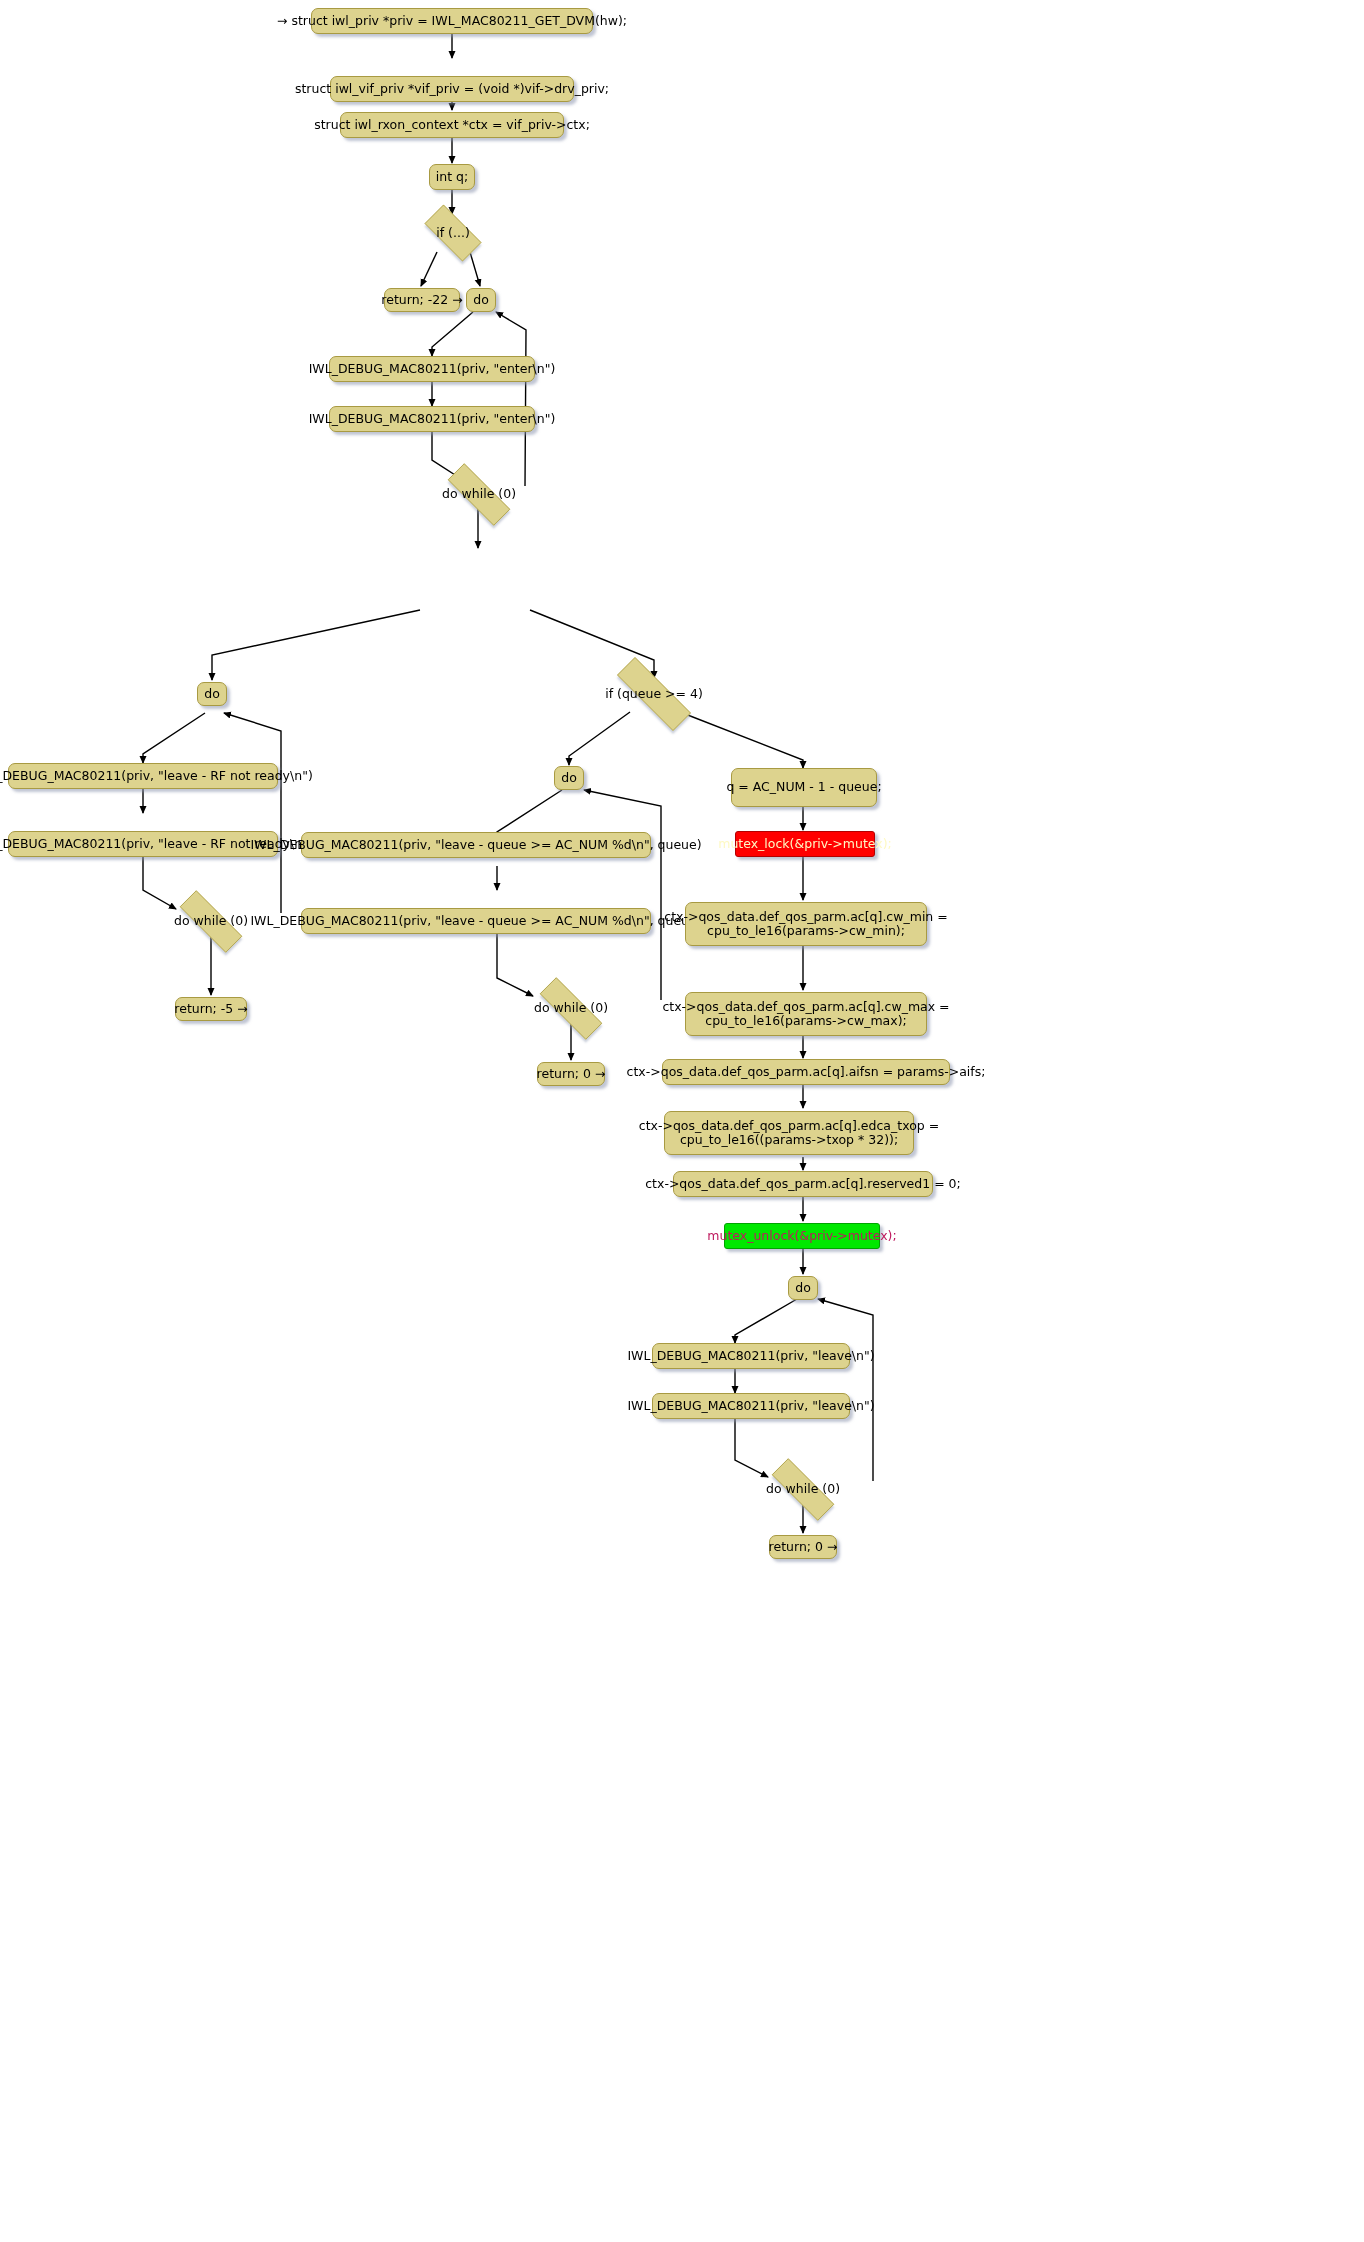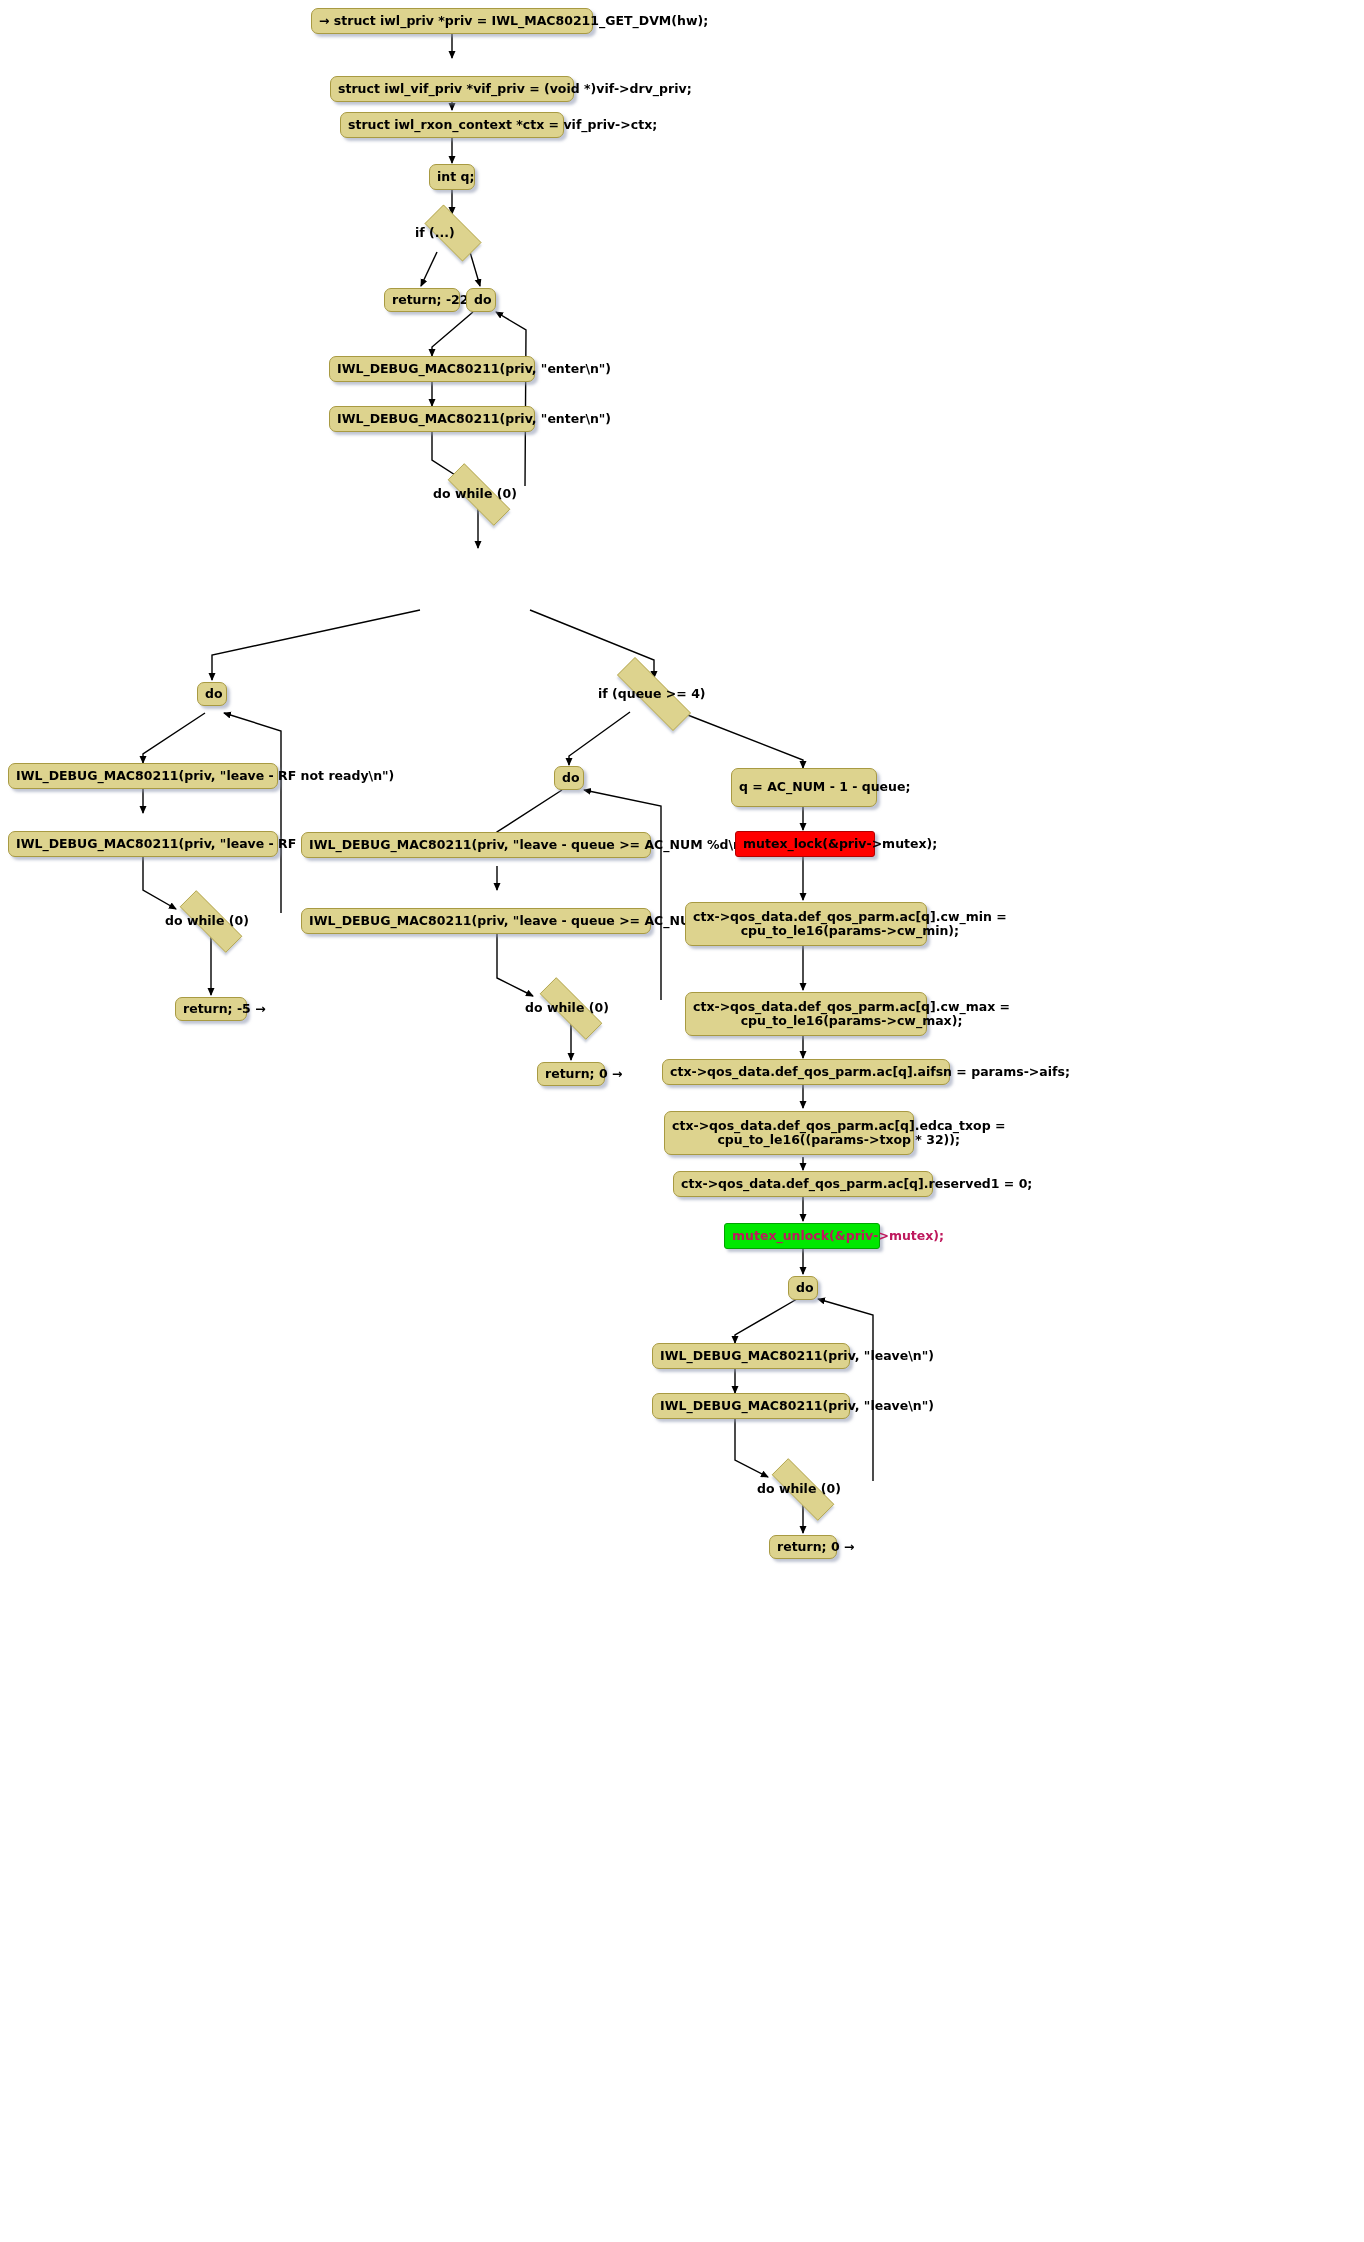--- a/index.html
+++ b/index.html
@@ -25,25 +25,25 @@
     left: 0; top: 0;
     width: 1364px;
     height: 2242px;
     pointer-events: none;
   }
   .node {
     position: absolute;
     box-sizing: border-box;
     display: flex;
     align-items: center;
+    justify-content: center;
     text-align: center;
     color: #000000;
     white-space: pre;
     line-height: 1.15;
-    font-weight: bold;
   }
   
   .box {
     background: #ddd38e;
     border: 1px solid #a89a42;
     border-radius: 7px;
     box-shadow: 3px 3px 3px rgba(140,150,175,0.55);
     font-size: 12.5px;
     padding: 0 7px;
   }
@@ -64,21 +64,21 @@
     box-sizing: border-box;
   }
   .diamond .dlabel {
     position: relative;
     z-index: 2;
     white-space: pre;
   }
   .box-lock {
     background: #ff0000;
     border: 1px solid #b30000;
-    color: #000000;
+    color: #fef9c3;
     border-radius: 3px;
   }
   .box-unlock {
     background: #00e800;
     border: 1px solid #00a400;
     color: #be185d;
     border-radius: 3px;
   }
 </style>
 </head>

